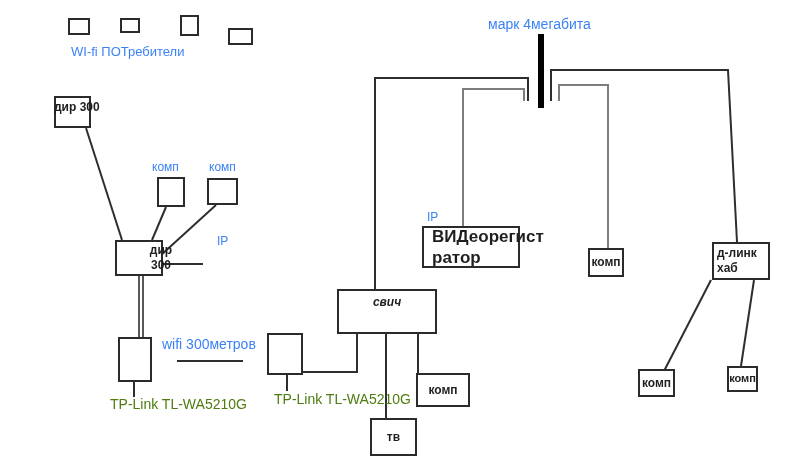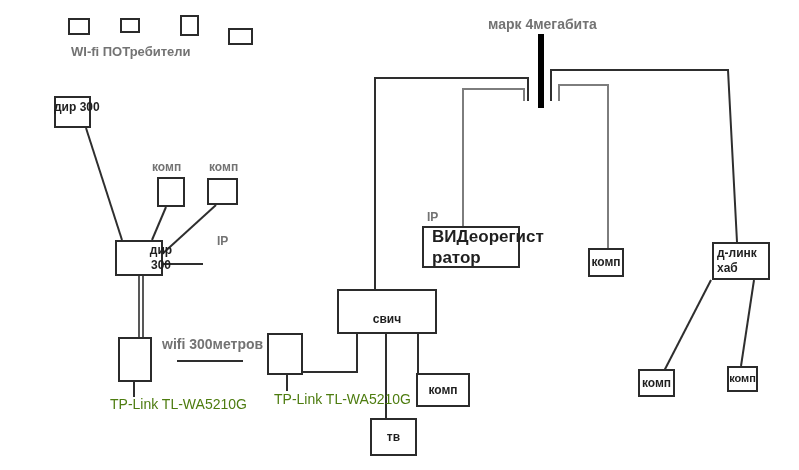--- a/index.html
+++ b/index.html
@@ -23,34 +23,34 @@
     font-size:12px;
     font-weight:600;
     line-height:1.25;
     color:#1f1f1f;
   }
   .two-line{white-space:pre-line;padding-left:44px;}
   .sq{position:absolute;border:2px solid #2b2b2b;background:#fff;box-sizing:border-box;}
   .float-label{
     position:absolute;
     font-size:13px;
-    font-weight:700;
+    font-weight:400;
     white-space:nowrap;
-    color:#737373;
+    color:#3b82f6;
   }
   .plain-label{
     position:absolute;
     font-size:14px;
     font-weight:400;
     white-space:nowrap;
     color:#4d7c0f;
     margin-left:24px;
   }
   .node.left-text{justify-content:flex-start;padding-left:8px;text-align:left;}
-  .node.bottom-text{align-items:flex-end;padding-bottom:5px;}
+  .node.bottom-text{align-items:flex-end;padding-bottom:22px;font-style:italic;}
   .node.top-text{align-items:flex-start;justify-content:flex-start;padding-top:2px;}
   .overflow-label{white-space:nowrap;position:relative;left:-2px;}
 </style>
 </head>
 <body>
 
 <div id="canvas">
 
   <svg class="wires" width="799" height="470" viewBox="0 0 799 470">
 

